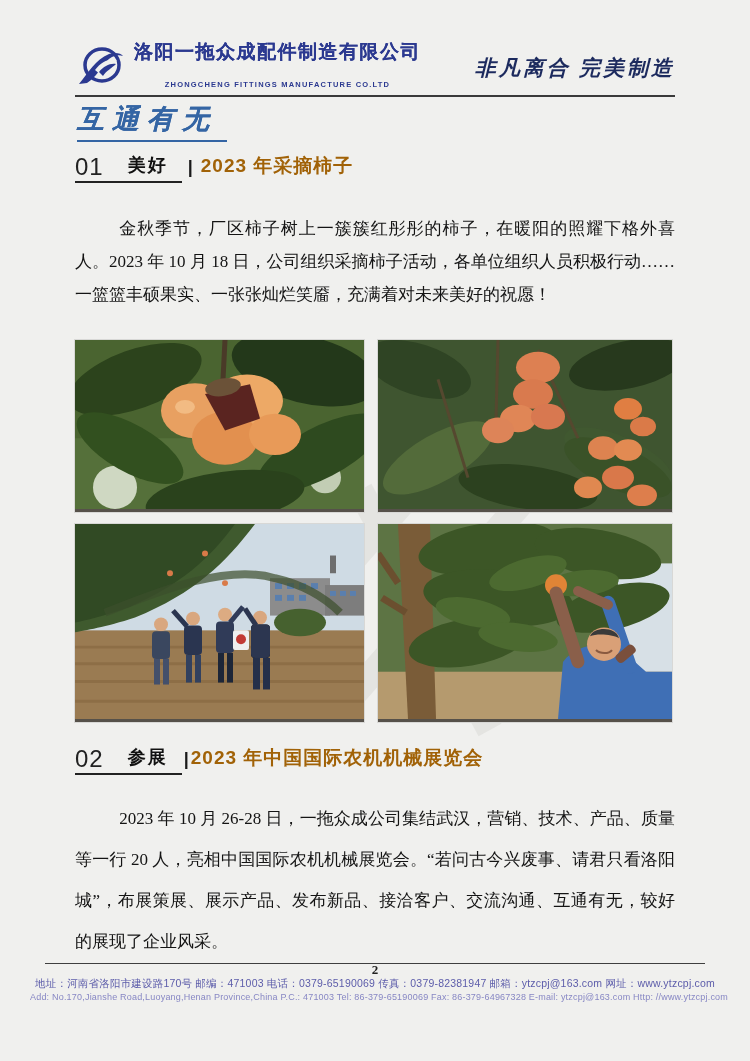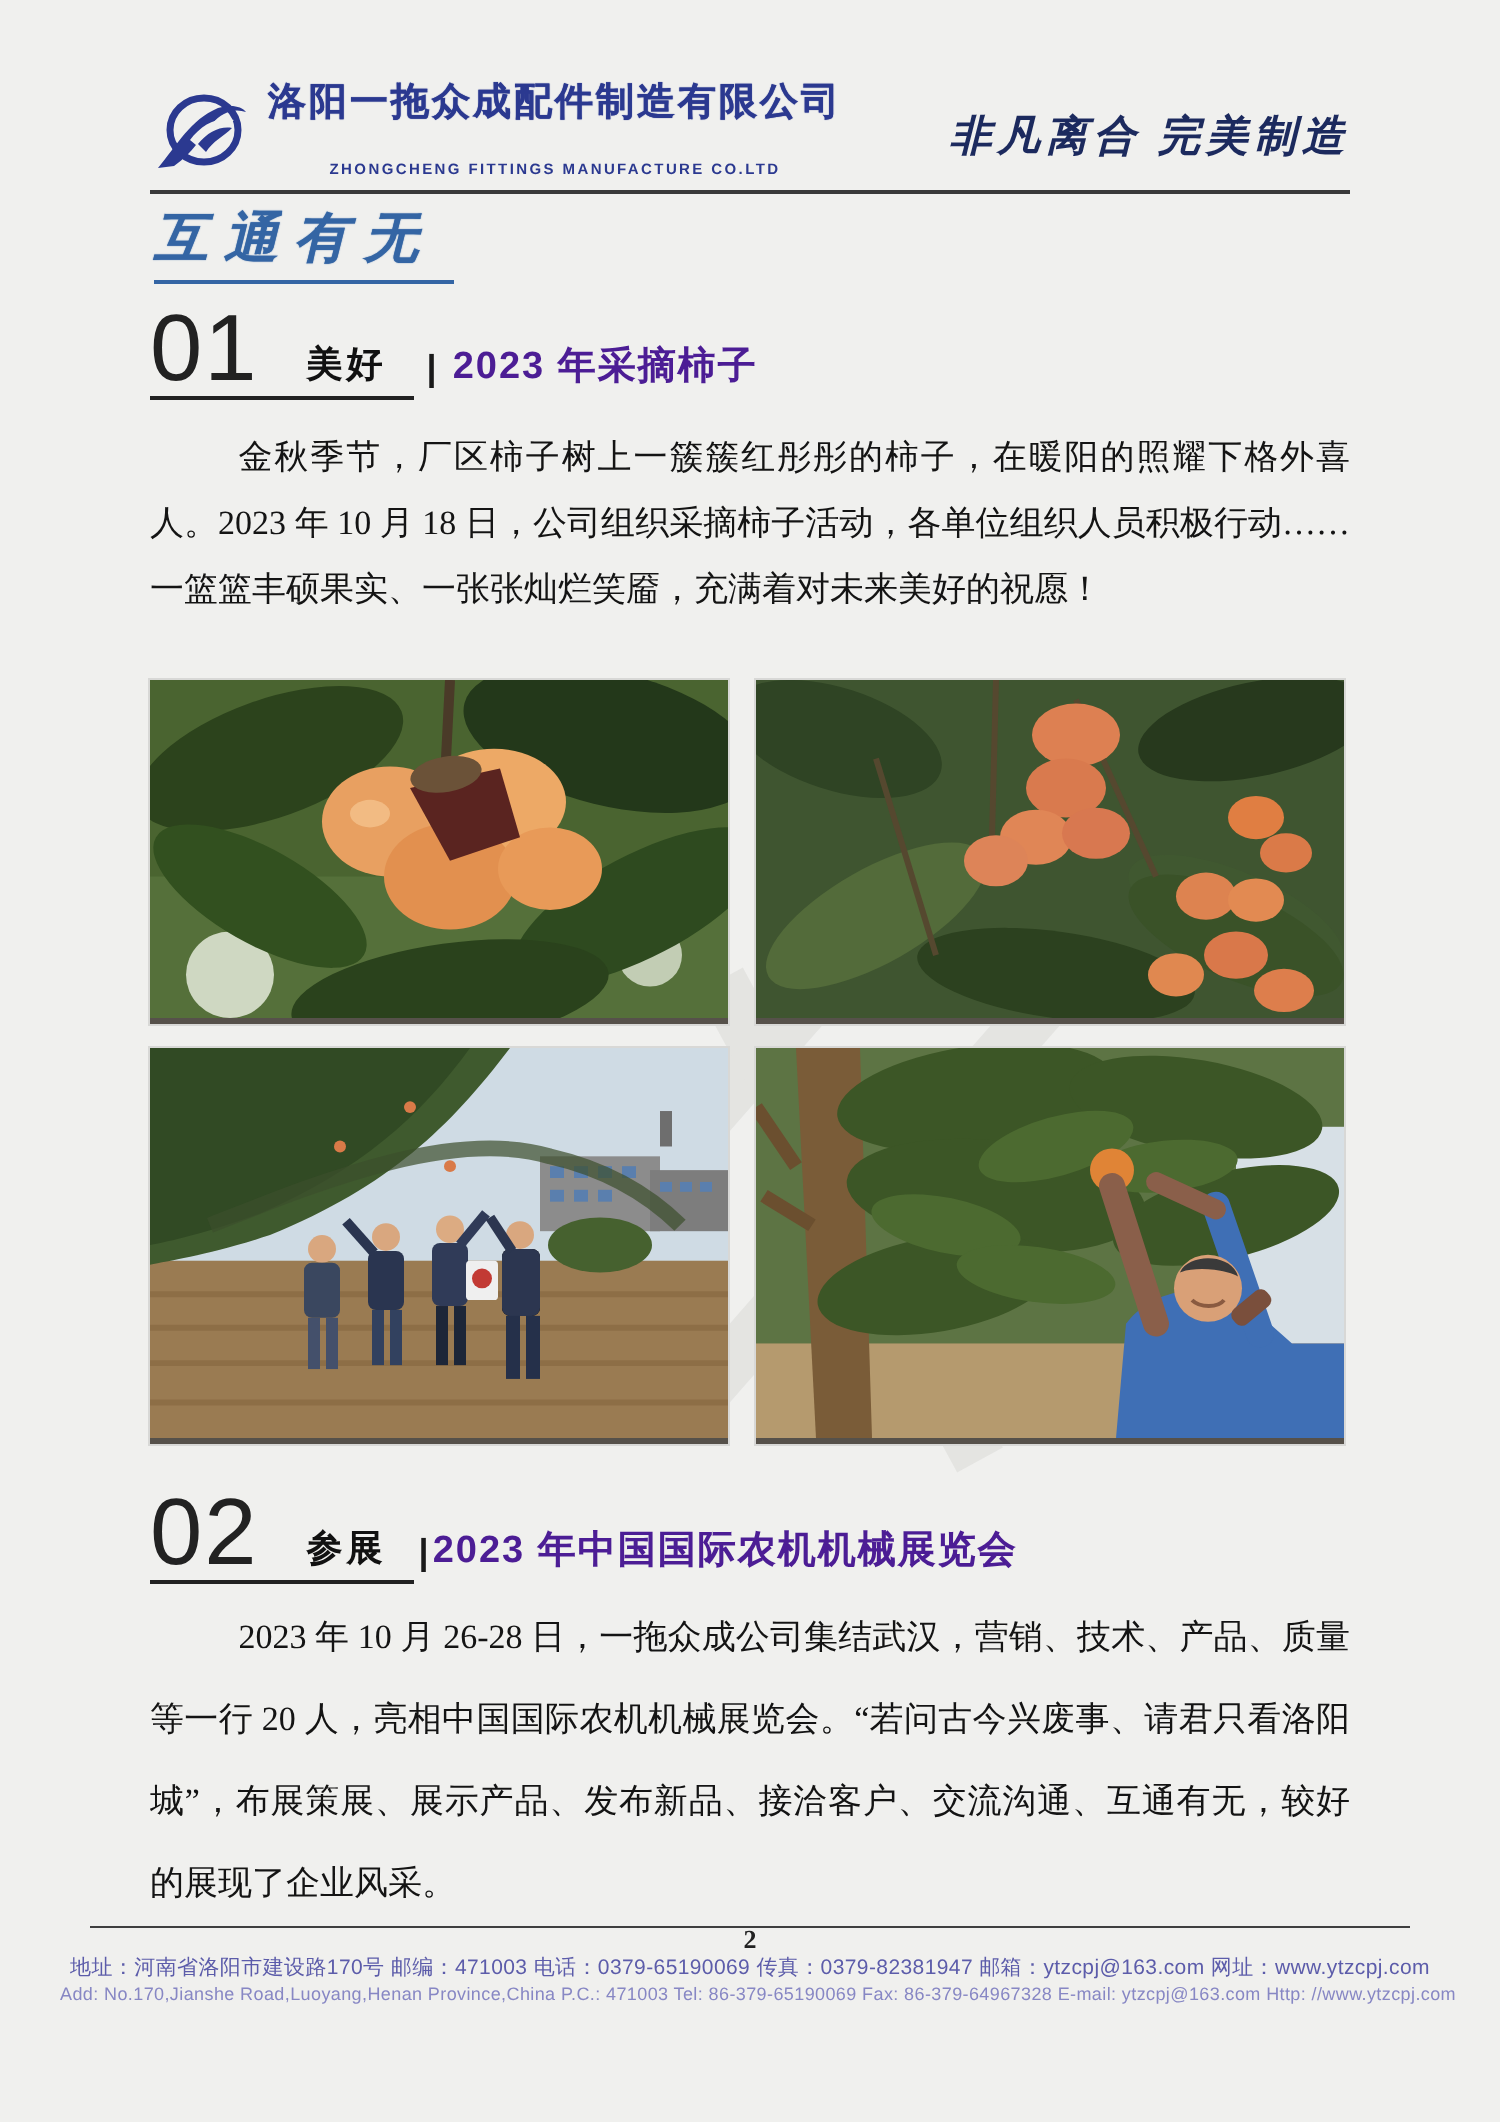--- a/index.html
+++ b/index.html
@@ -40,25 +40,25 @@
     left:77px;top:101px;
     font-size:27px;font-weight:bold;font-style:italic;
     color:#3465a4;letter-spacing:8px;
     border-bottom:2px solid #3465a4;padding:0 10px 3px 0;
     text-shadow:0 0 .6px #3465a4;
   }
 
   
   .sec{left:75px;display:flex;align-items:flex-end;font-family:"Liberation Sans","DejaVu Sans",sans-serif;}
   .sec-left{display:flex;align-items:flex-end;border-bottom:2px solid #222;padding-bottom:3px;}
-  .sec-num{font-size:47px;line-height:0.9;font-weight:400;color:#222;letter-spacing:1px;}
+  .sec-num{font-size:24px;line-height:0.9;font-weight:400;color:#222;letter-spacing:1px;}
   .sec-tag{font-size:18px;font-weight:bold;color:#111;margin:0 14px 1px 24px;letter-spacing:2px;}
   .sec-sep{font-size:18px;font-weight:bold;margin:0 8px 5px 6px;}
   .sec-sep.tight{margin:0 2px 5px 2px;}
-  .sec-head{font-size:19px;font-weight:bold;color:#4c1d95;letter-spacing:1px;margin-bottom:4px;white-space:nowrap;}
+  .sec-head{font-size:19px;font-weight:bold;color:#a16207;letter-spacing:1px;margin-bottom:4px;white-space:nowrap;}
 
   
   .para{
     left:75px;width:600px;text-align:justify;
     font-size:17px;color:#141414;
   }
   .para p{margin:0;text-indent:2.6em;}
   .para-1{top:212px;line-height:33px;}
   .para-2{top:798px;line-height:41px;}
 

